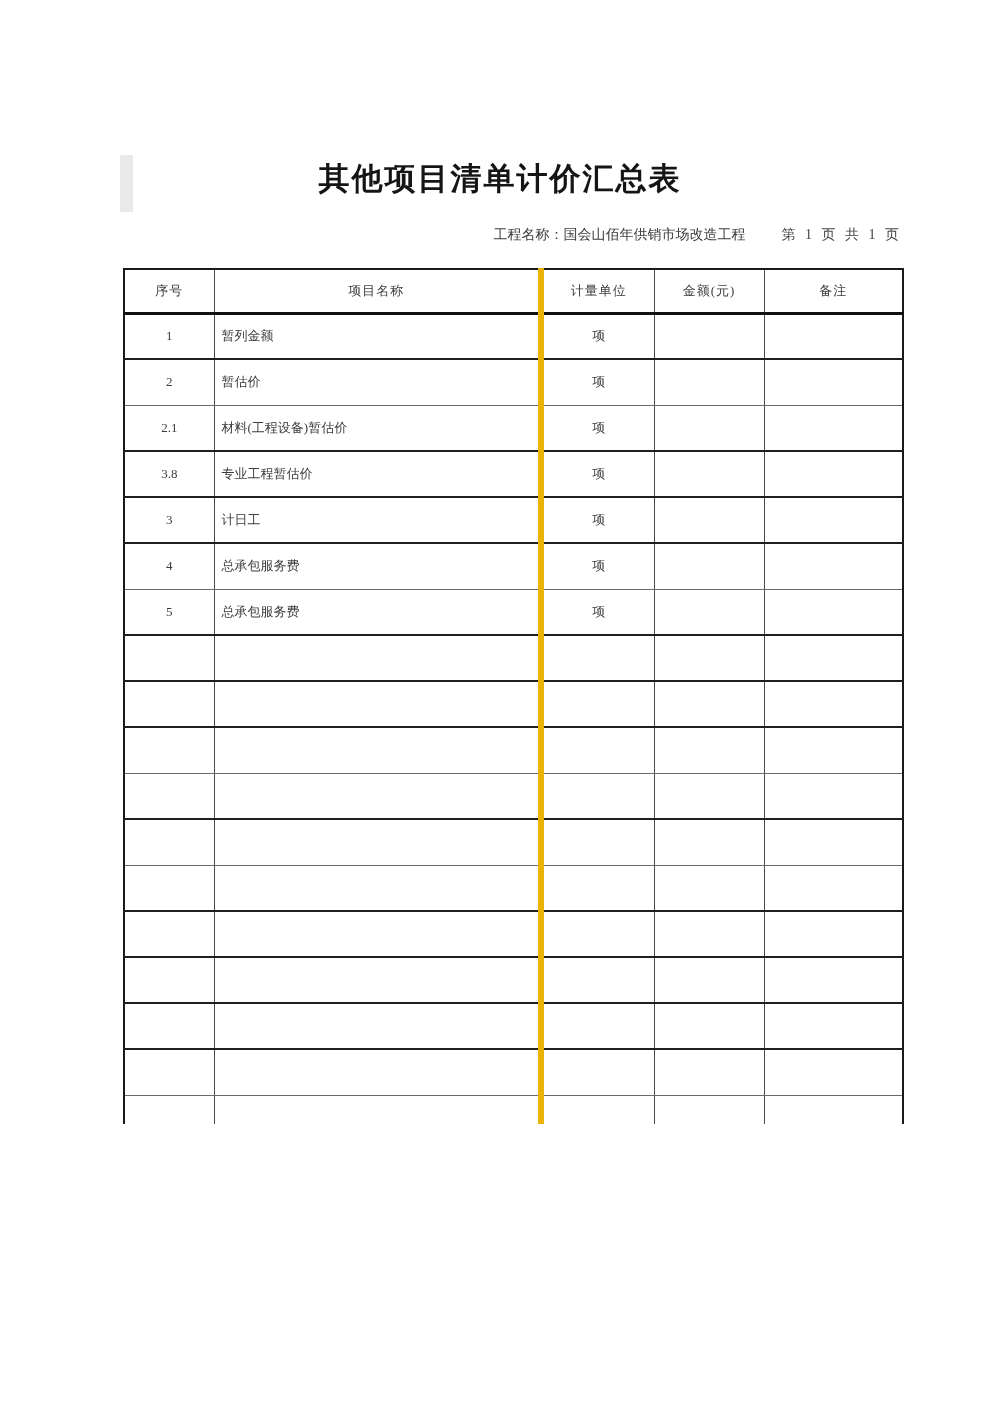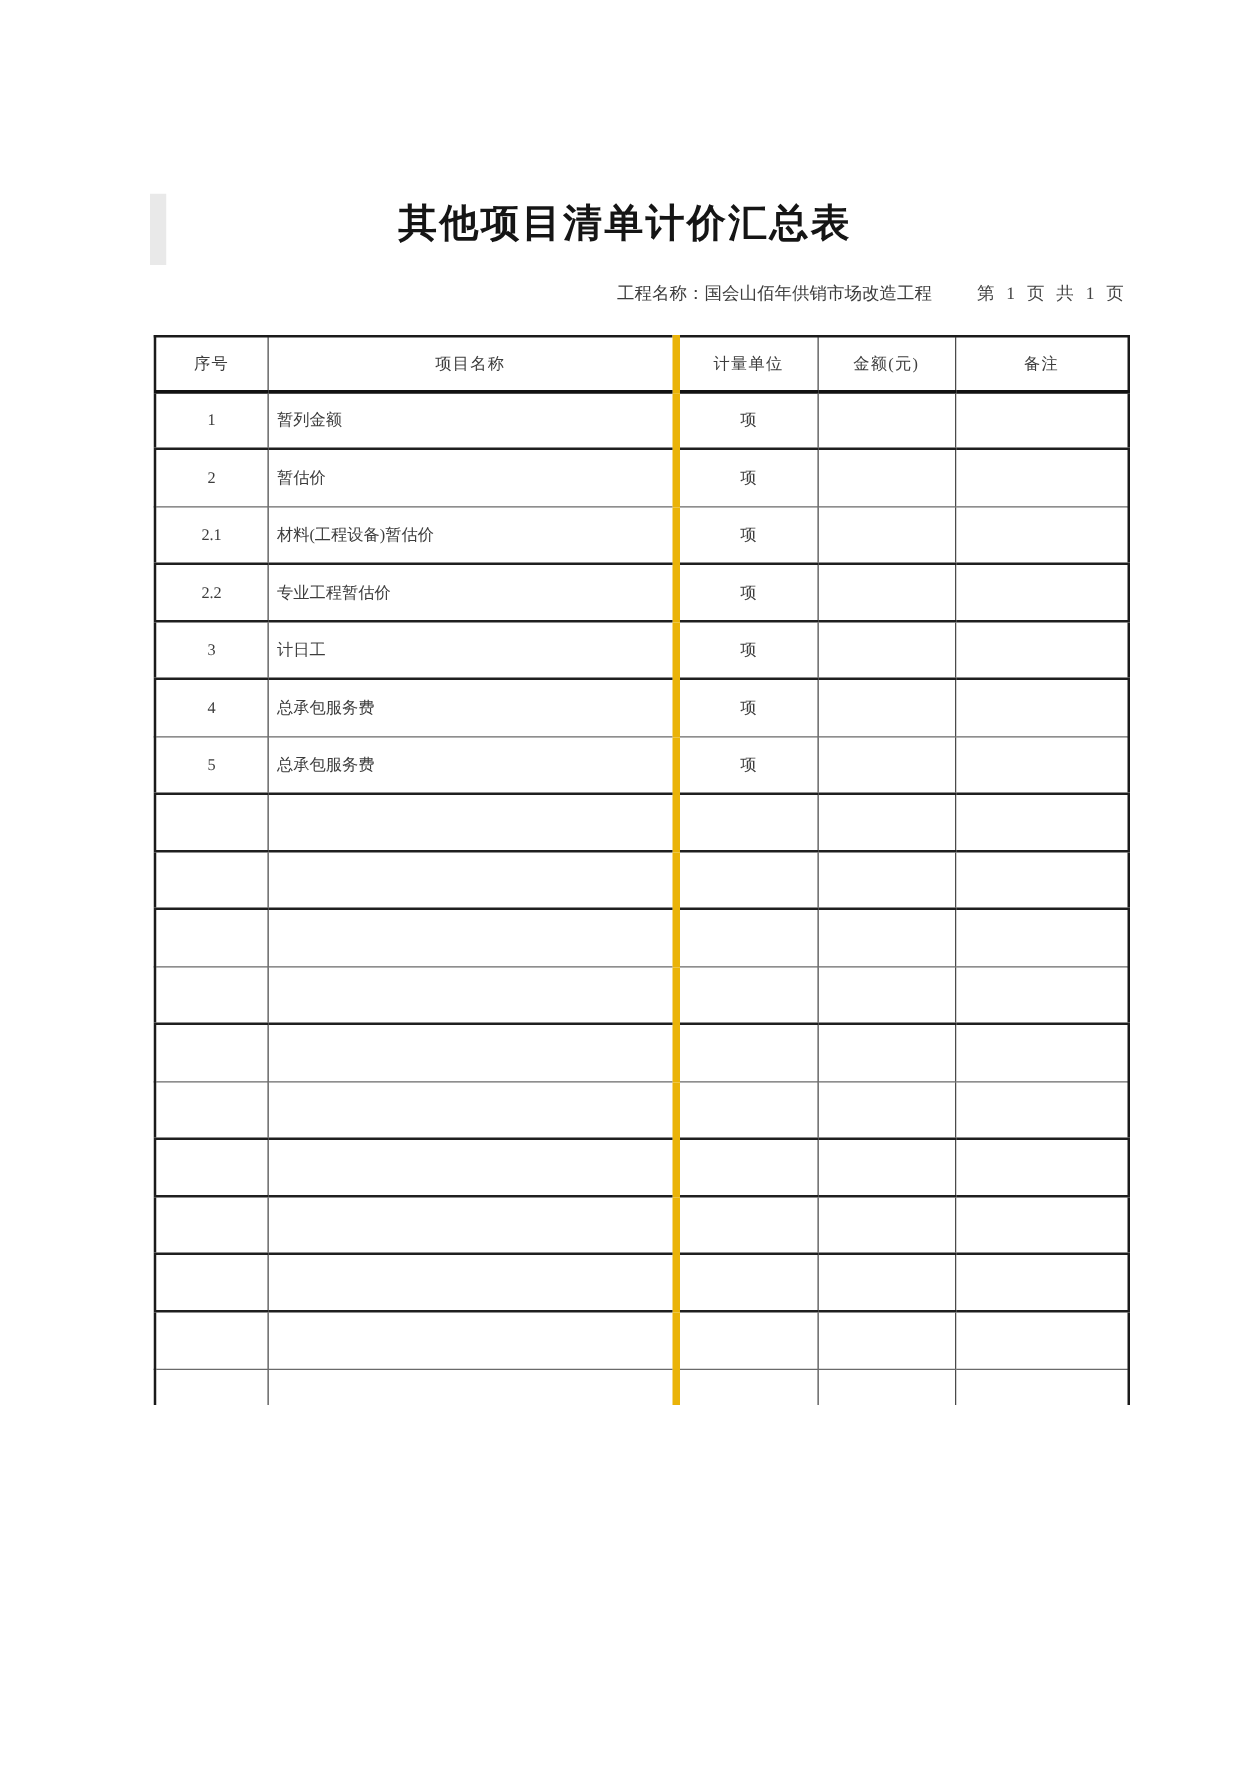--- a/index.html
+++ b/index.html
@@ -140,21 +140,21 @@
           <td class="c-note"></td>
         </tr>
         <tr>
           <td class="c-no">2.1</td>
           <td class="c-name">材料(工程设备)暂估价</td>
           <td class="c-unit">项</td>
           <td class="c-amount"></td>
           <td class="c-note"></td>
         </tr>
         <tr>
-          <td class="c-no">2.2</td>
+          <td class="c-no">3.8</td>
           <td class="c-name">专业工程暂估价</td>
           <td class="c-unit">项</td>
           <td class="c-amount"></td>
           <td class="c-note"></td>
         </tr>
         <tr>
           <td class="c-no">3</td>
           <td class="c-name">计日工</td>
           <td class="c-unit">项</td>
           <td class="c-amount"></td>

